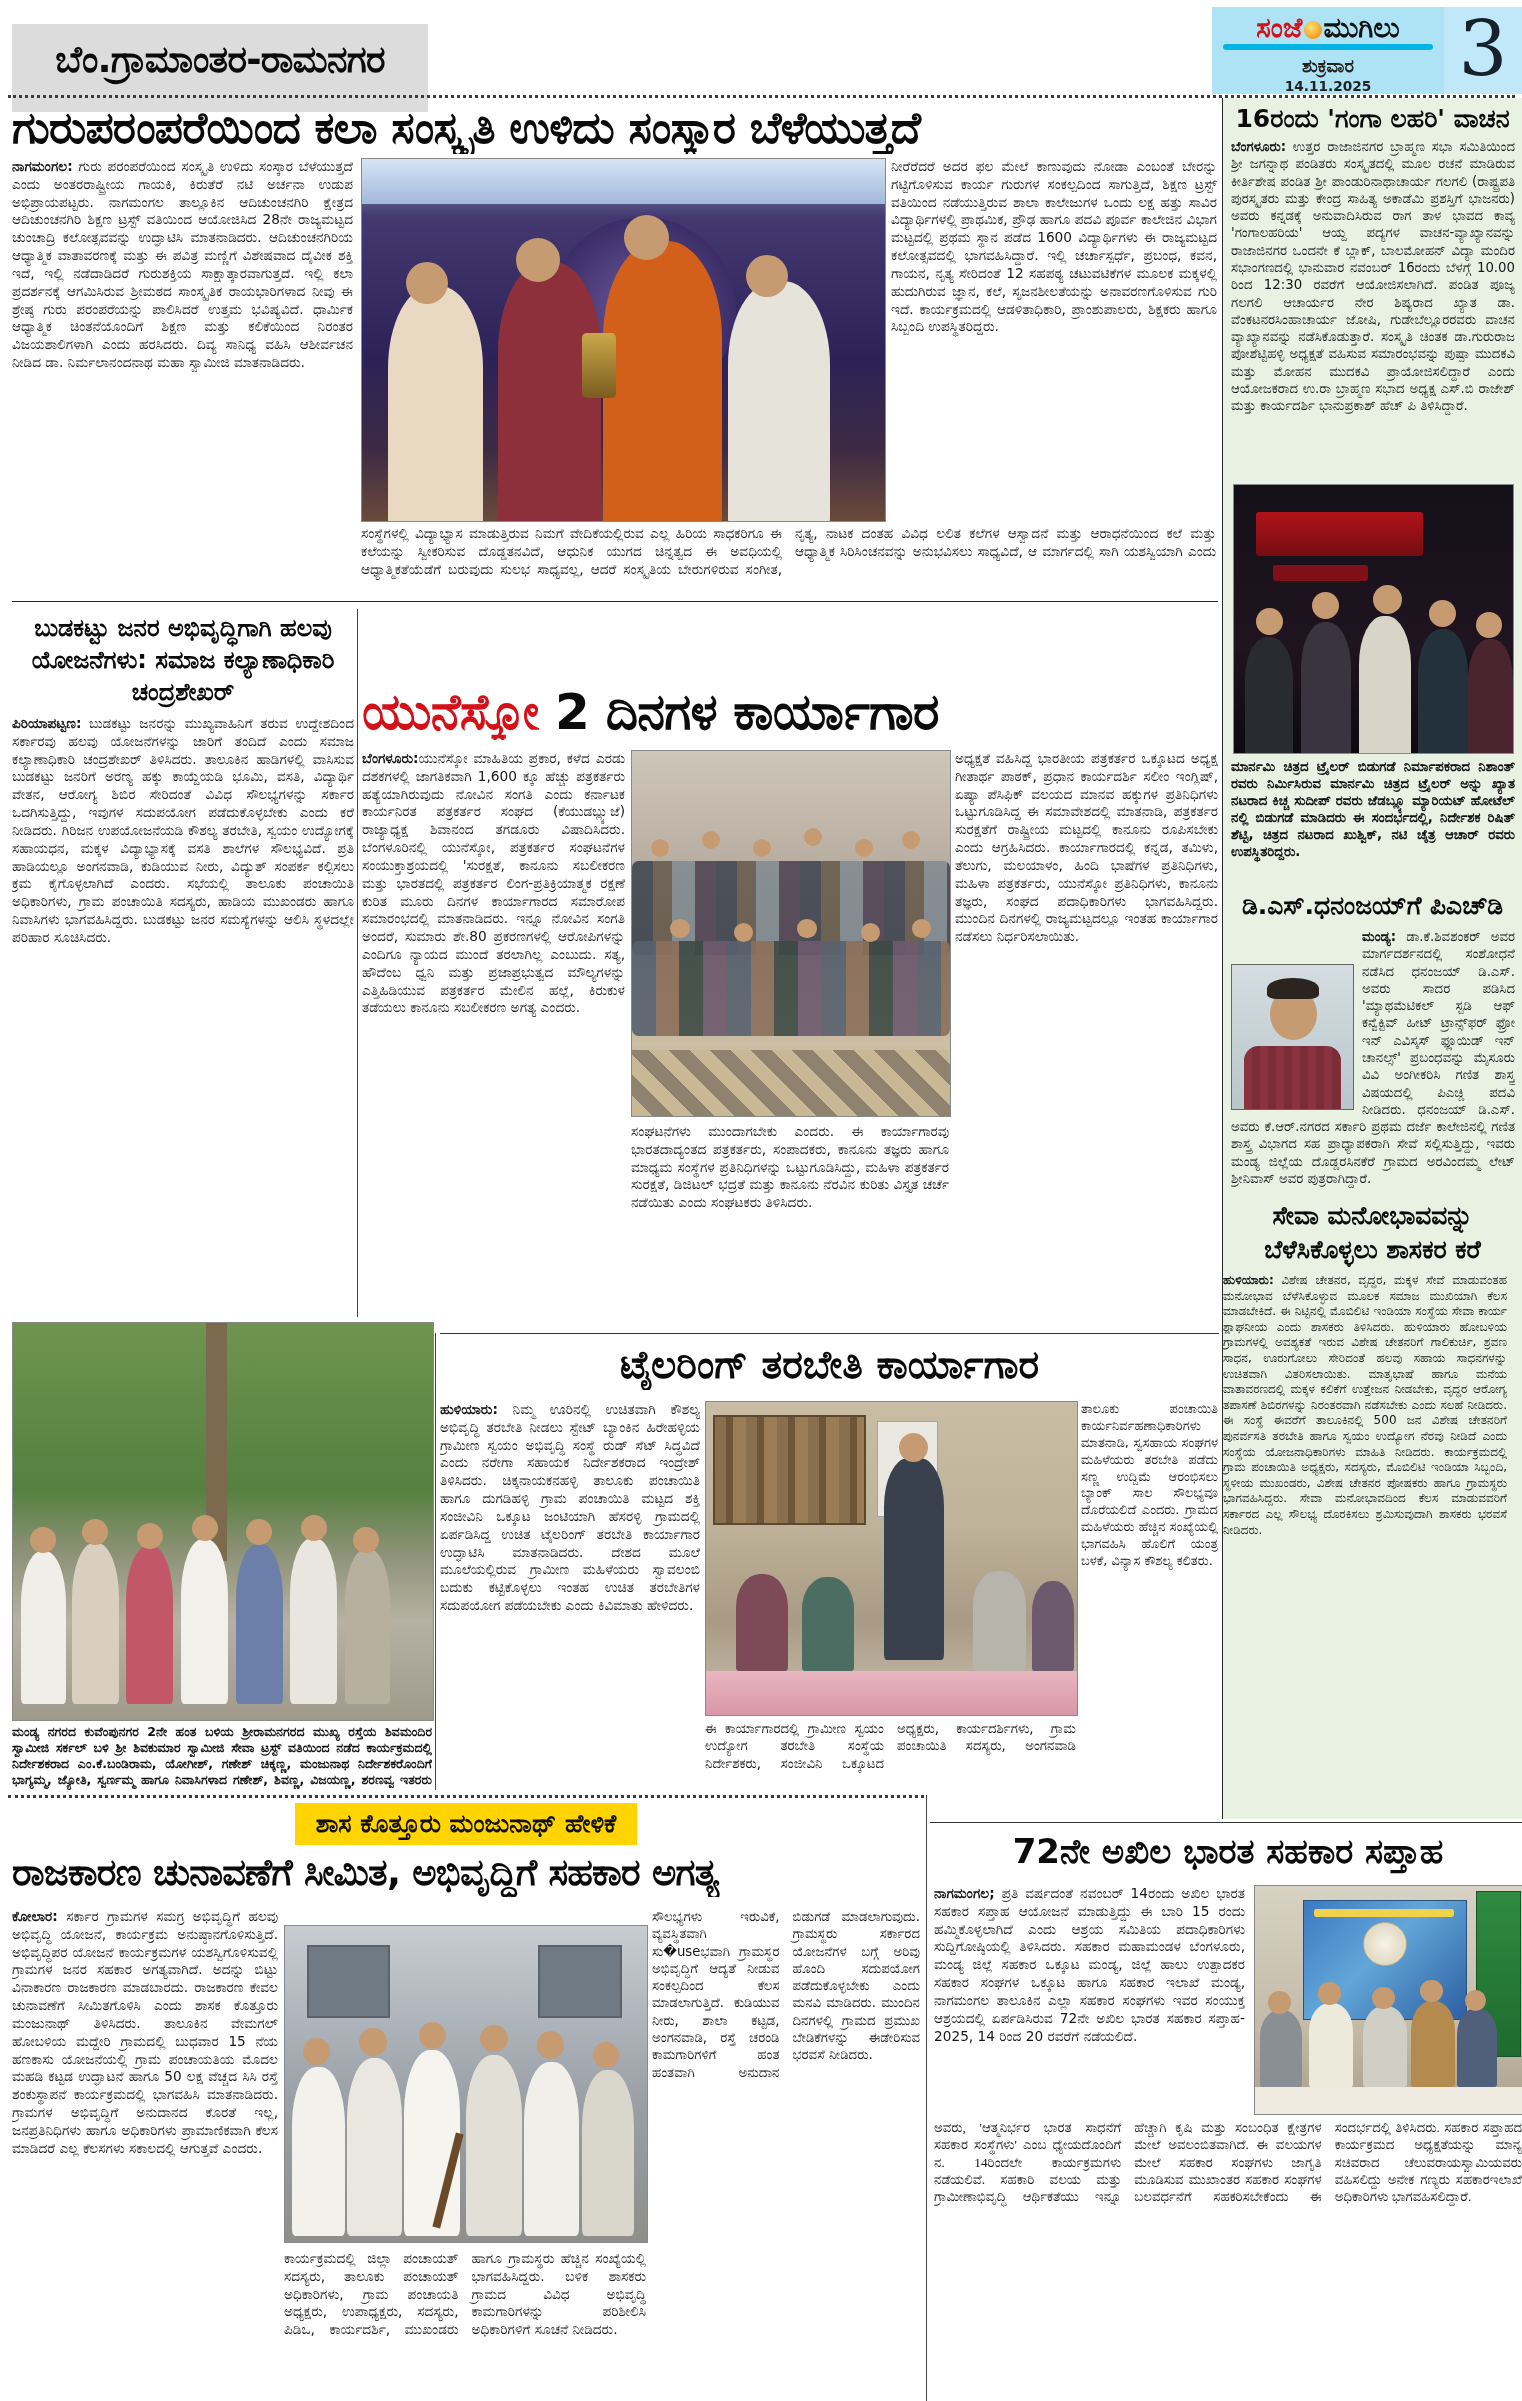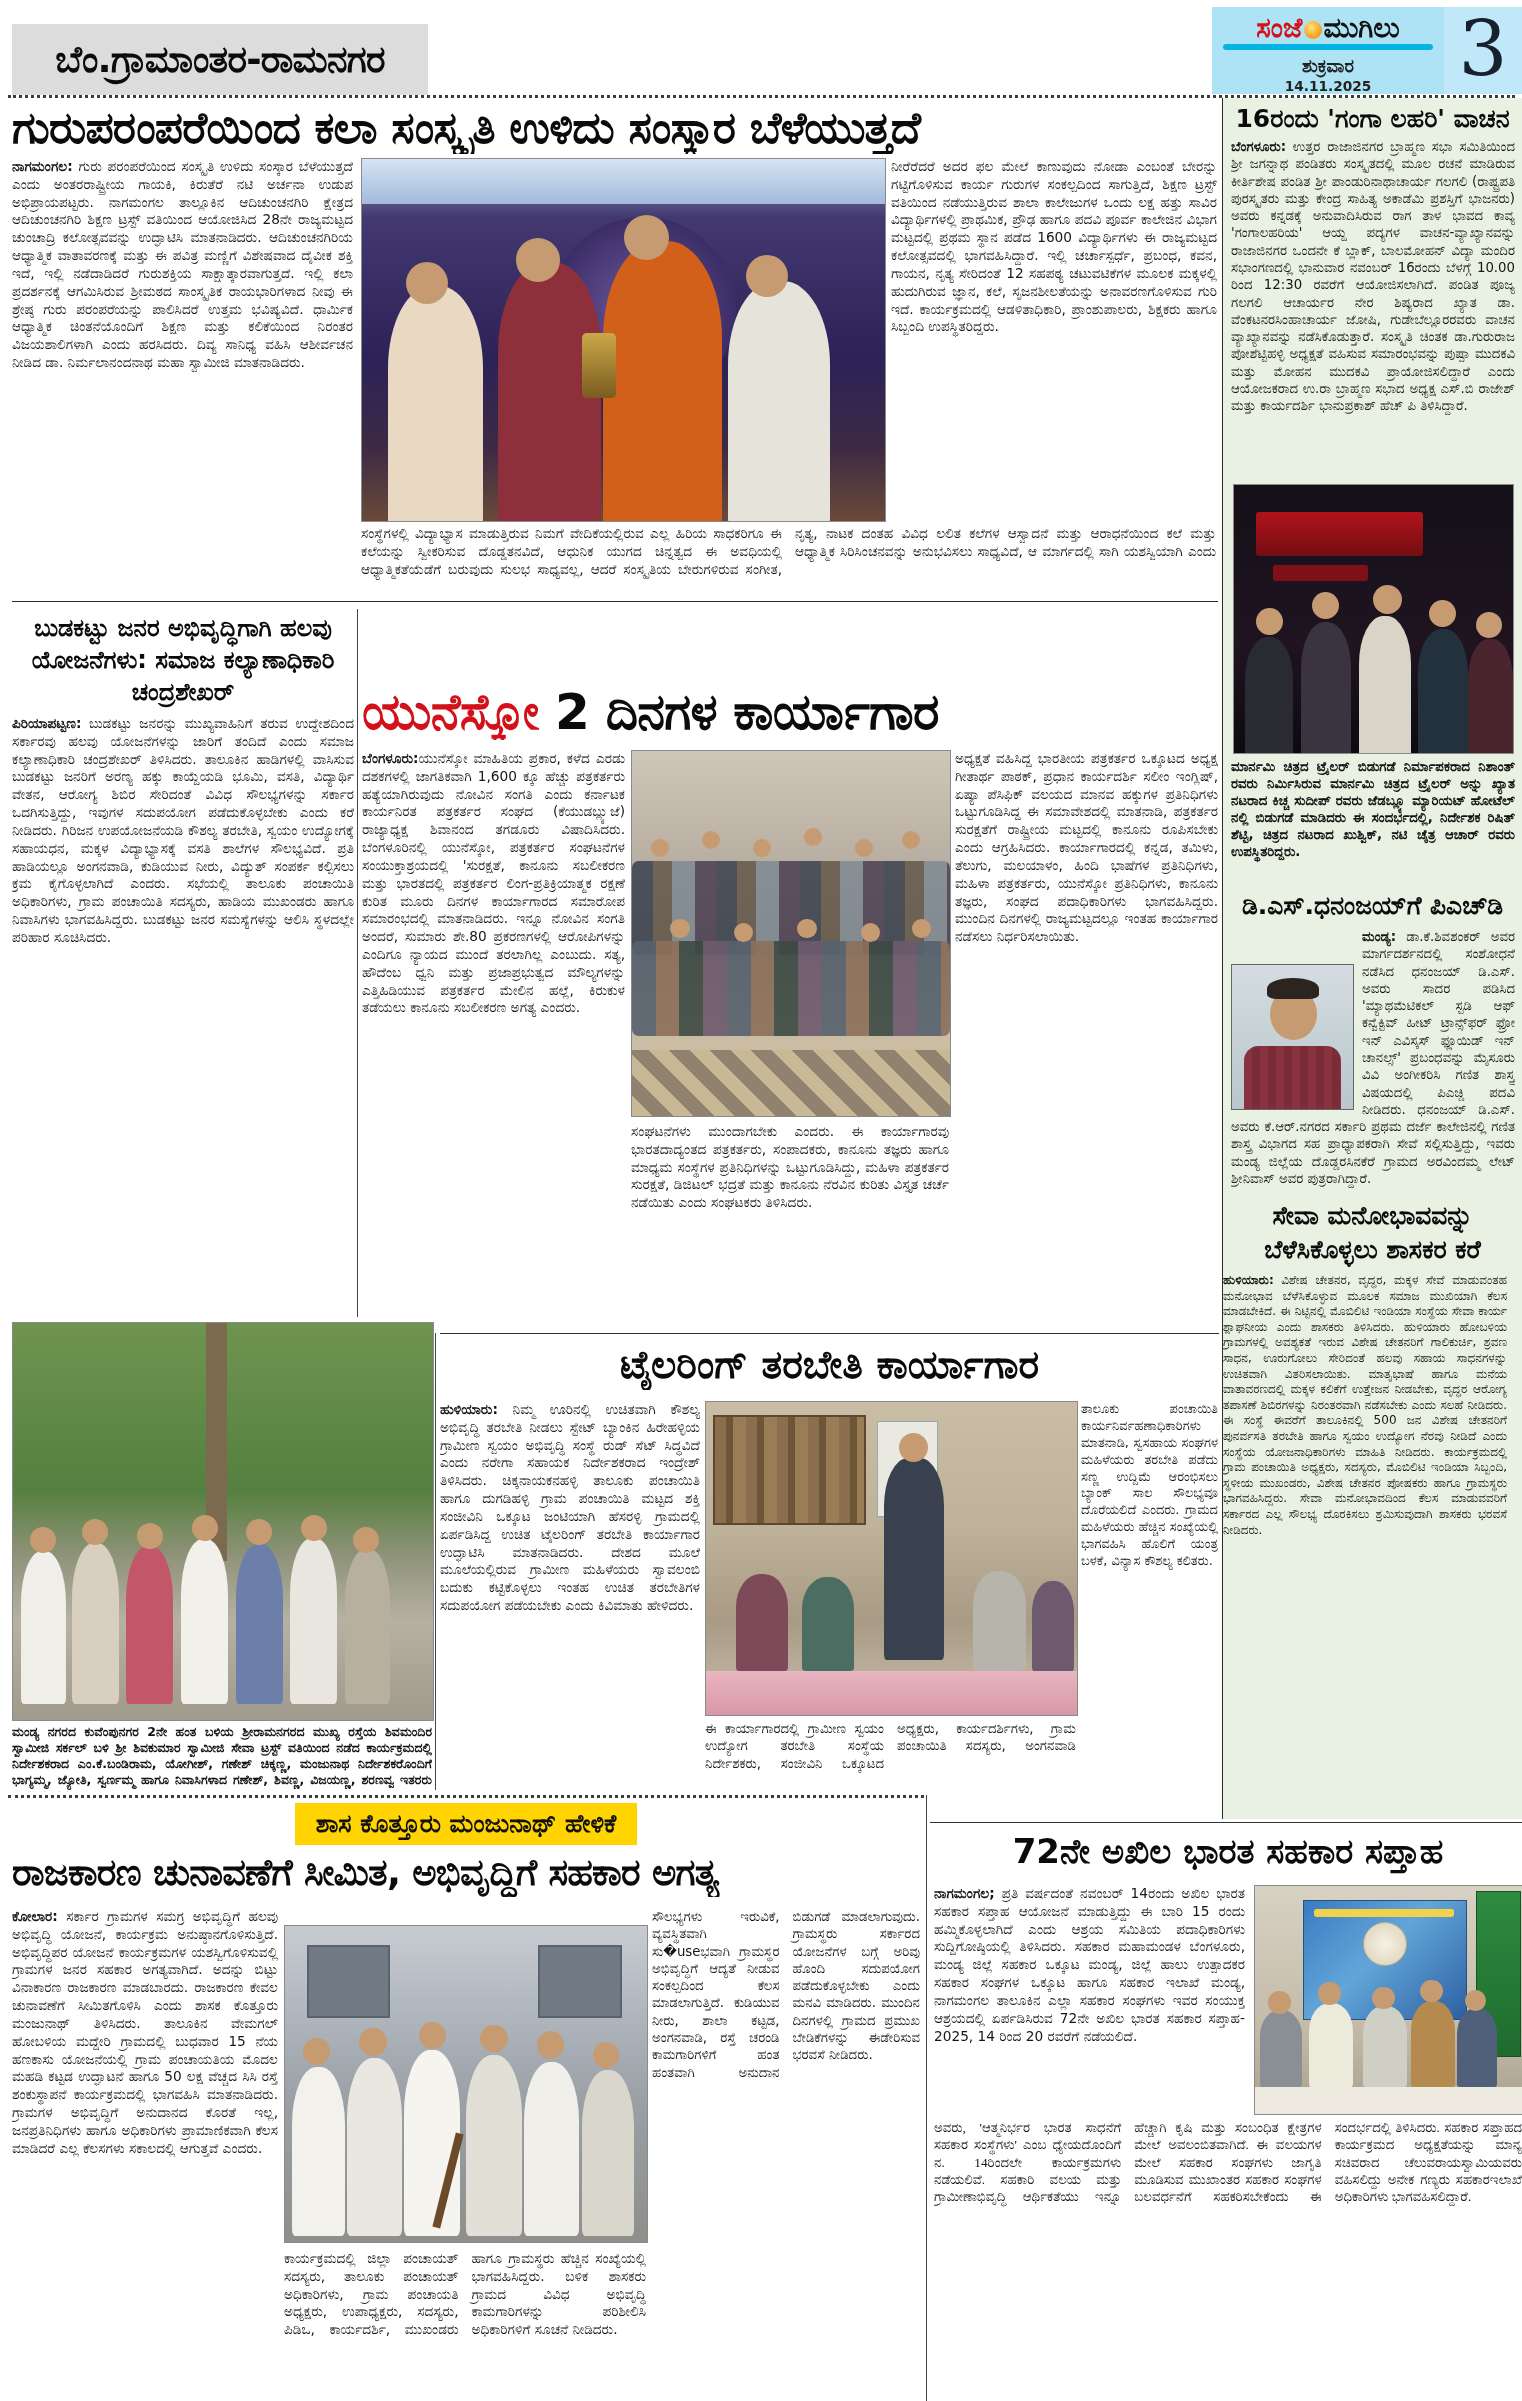--- a/index.html
+++ b/index.html
@@ -23,21 +23,21 @@
   .kicker-y{background:#ffd400;font-weight:800;}
   .serif{font-family:"DejaVu Serif","Liberation Serif",serif;}
   p{margin:0 0 6.5px 0;}
 </style>
 </head>
 <body>
 
 <div class="page">
 
   <div class="abs" style="left:0;top:0;width:1523px;height:98px;">
-    <div class="abs hl" style="left:12px;top:24px;width:416px;height:71px;background:#dcdcdc;font-size:37px;line-height:71px;text-align:center;letter-spacing:-0.8px;">ಬೆಂ.ಗ್ರಾಮಾಂತರ-ರಾಮನಗರ</div>
+    <div class="abs hl" style="left:12px;top:24px;width:416px;height:88px;background:#dcdcdc;font-size:37px;line-height:71px;text-align:center;letter-spacing:-0.8px;">ಬೆಂ.ಗ್ರಾಮಾಂತರ-ರಾಮನಗರ</div>
     <div class="abs" style="left:1212px;top:6.5px;width:232px;height:87px;background:#aee3f5;text-align:center;padding-top:6.5px;box-sizing:border-box;">
       <div style="font-size:27.4px;font-weight:800;line-height:29px;">
         <span style="color:#d31118;">ಸಂಜೆ</span><span class="abs" style="position:static;display:inline-block;width:18px;height:18px;border-radius:50%;background:radial-gradient(circle at 40% 35%,#ffe27a,#f59b1b 70%);vertical-align:middle;margin:0 1.6px;"></span><span style="color:#121212;">ಮುಗಿಲು</span>
       </div>
       <div style="height:5.6px;background:#00b4e6;margin:2.4px 11.3px 4.8px 11.3px;border-radius:3.2px;"></div>
       <div style="font-size:18px;font-weight:700;color:#222;">ಶುಕ್ರವಾರ</div>
       <div style="font-size:13.7px;font-weight:700;color:#222;margin-top:1.6px;">14.11.2025</div>
     </div>
     <div class="abs serif" style="left:1444px;top:6.5px;width:78px;height:87px;background:#c0e8f8;font-size:77px;line-height:84px;text-align:center;color:#17202d;">3</div>
     <div class="rule-dash" style="left:8px;top:95px;width:1507px;"></div>

